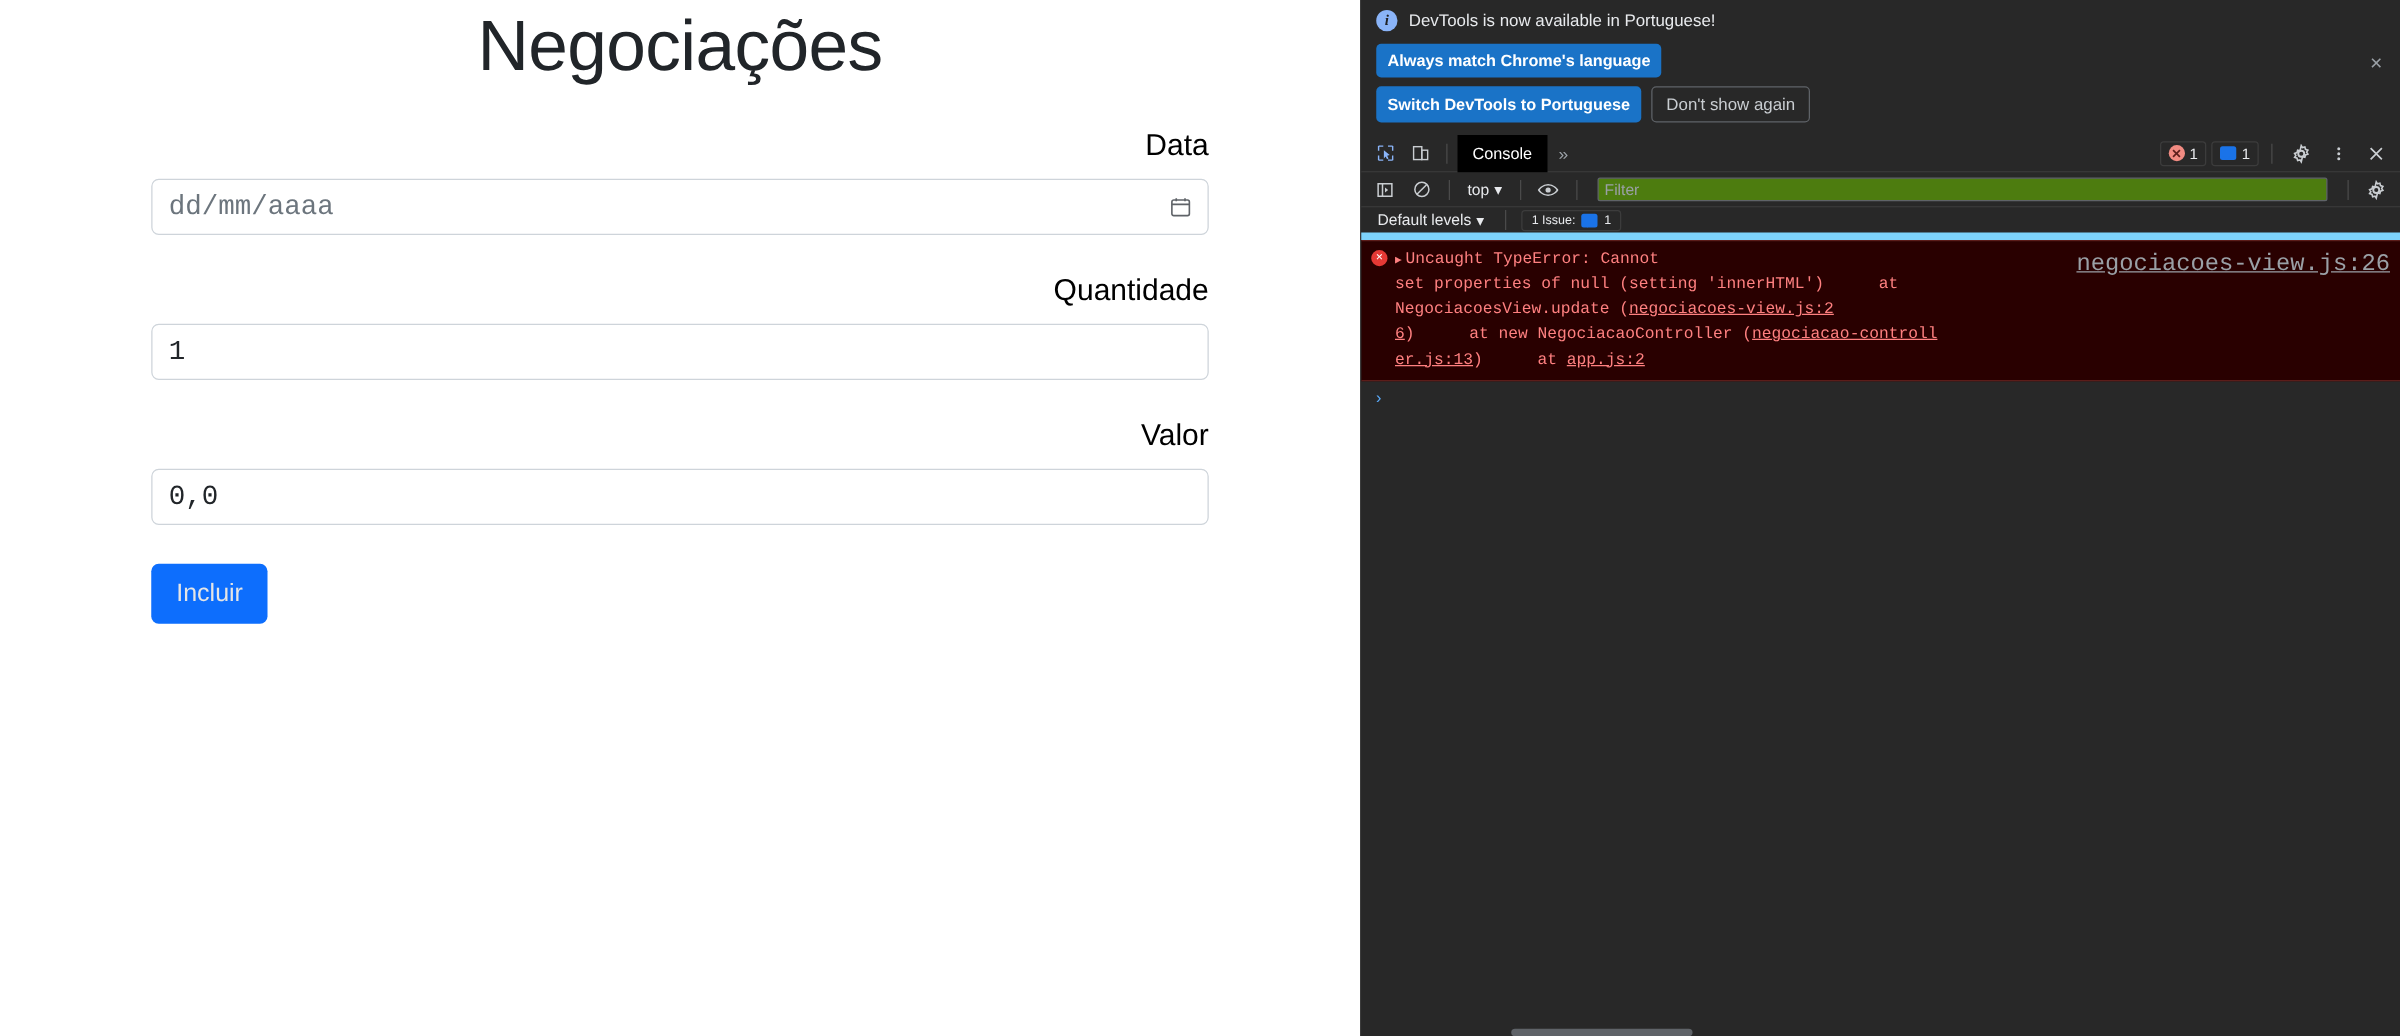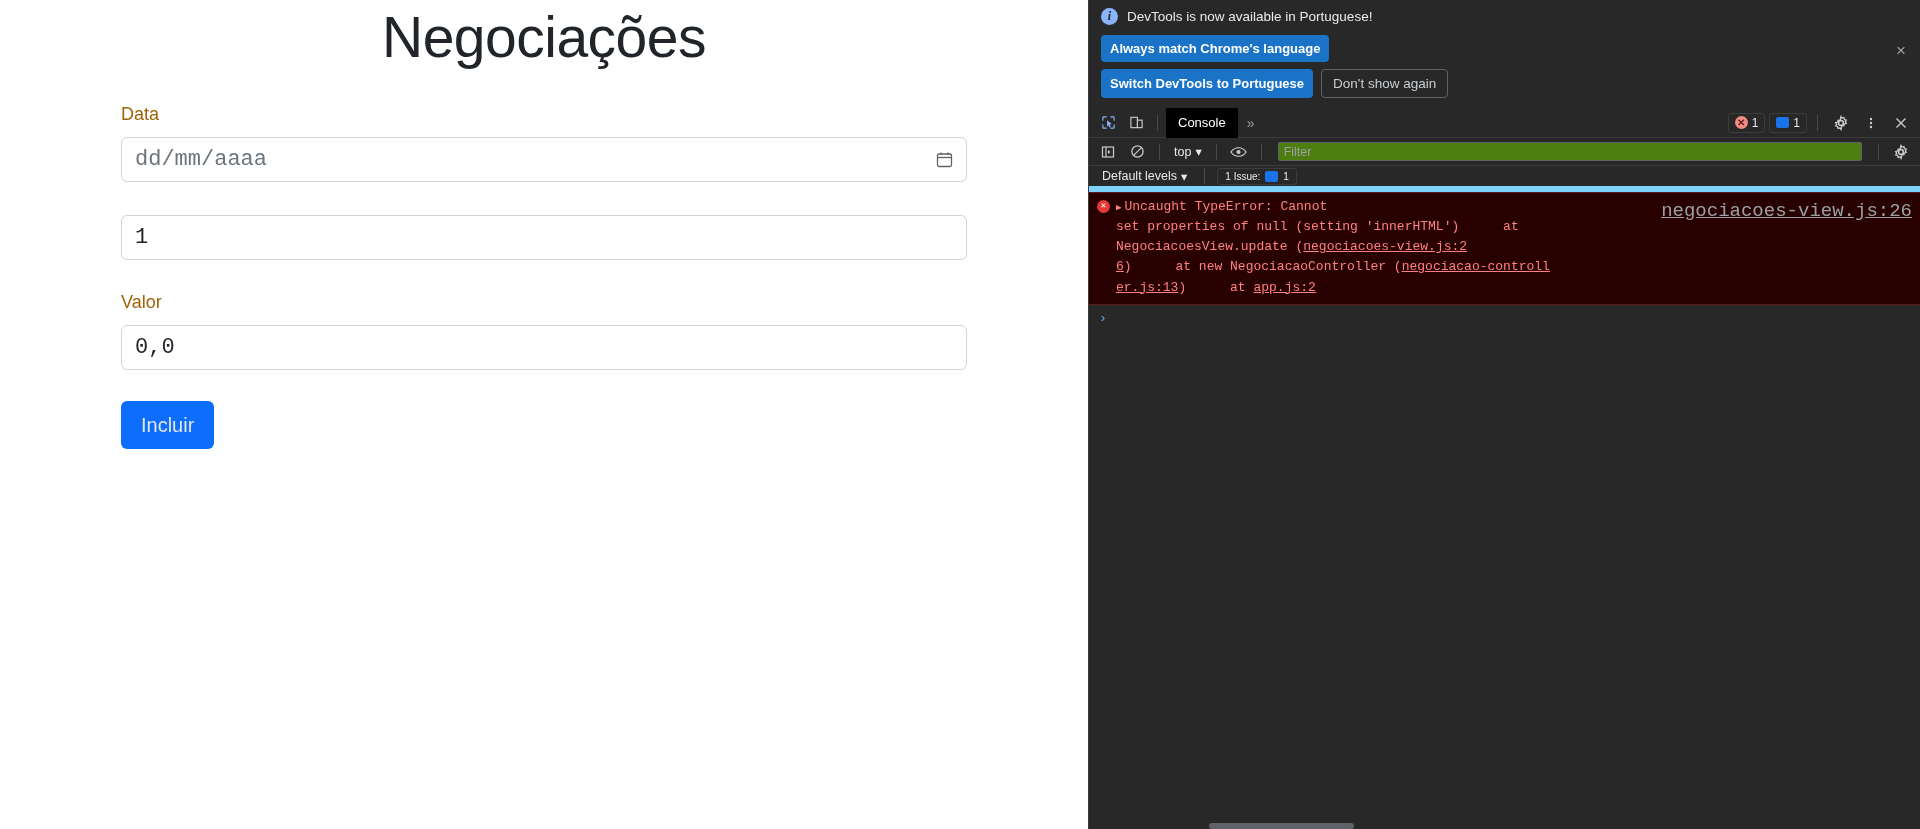--- a/index.html
+++ b/index.html
@@ -22,22 +22,22 @@
     font-weight:400;
     color:#212529;
     margin:0;
     padding-top:6px;
     line-height:1.1;
     letter-spacing:-0.5px;
   }
   .form-wrap { padding:0 121px; margin-top:36px; }
   .field { margin-bottom:0; }
   .field-label {
-    font-size:18px; color:#a16207; line-height:1;
-    margin:0 0 14px 0; display:block;
+    font-size:24px; color:#000000; line-height:1;
+    margin:0 0 14px 0; display:block;text-align:right;
   }
   .input-box {
     height:45px;
     border:1px solid #ced4da;
     border-radius:6px;
     background:#fff;
     display:flex; align-items:center;
     padding:0 13px;
     font-size:22px;
     position:relative;
@@ -216,20 +216,21 @@
             <line x1="5" y1="1.5" x2="5" y2="4" stroke="#5f6368" stroke-width="1.3"></line>
             <line x1="12" y1="1.5" x2="12" y2="4" stroke="#5f6368" stroke-width="1.3"></line>
           </svg>
         </span>
       </div>
     </div>
 
     <div class="gap"></div>
 
     <div class="field">
+      <label class="field-label">Quantidade</label>
       <div class="input-box">
         <span class="input-text">1</span>
       </div>
     </div>
 
     <div class="gap"></div>
 
     <div class="field">
       <label class="field-label">Valor</label>
       <div class="input-box">

